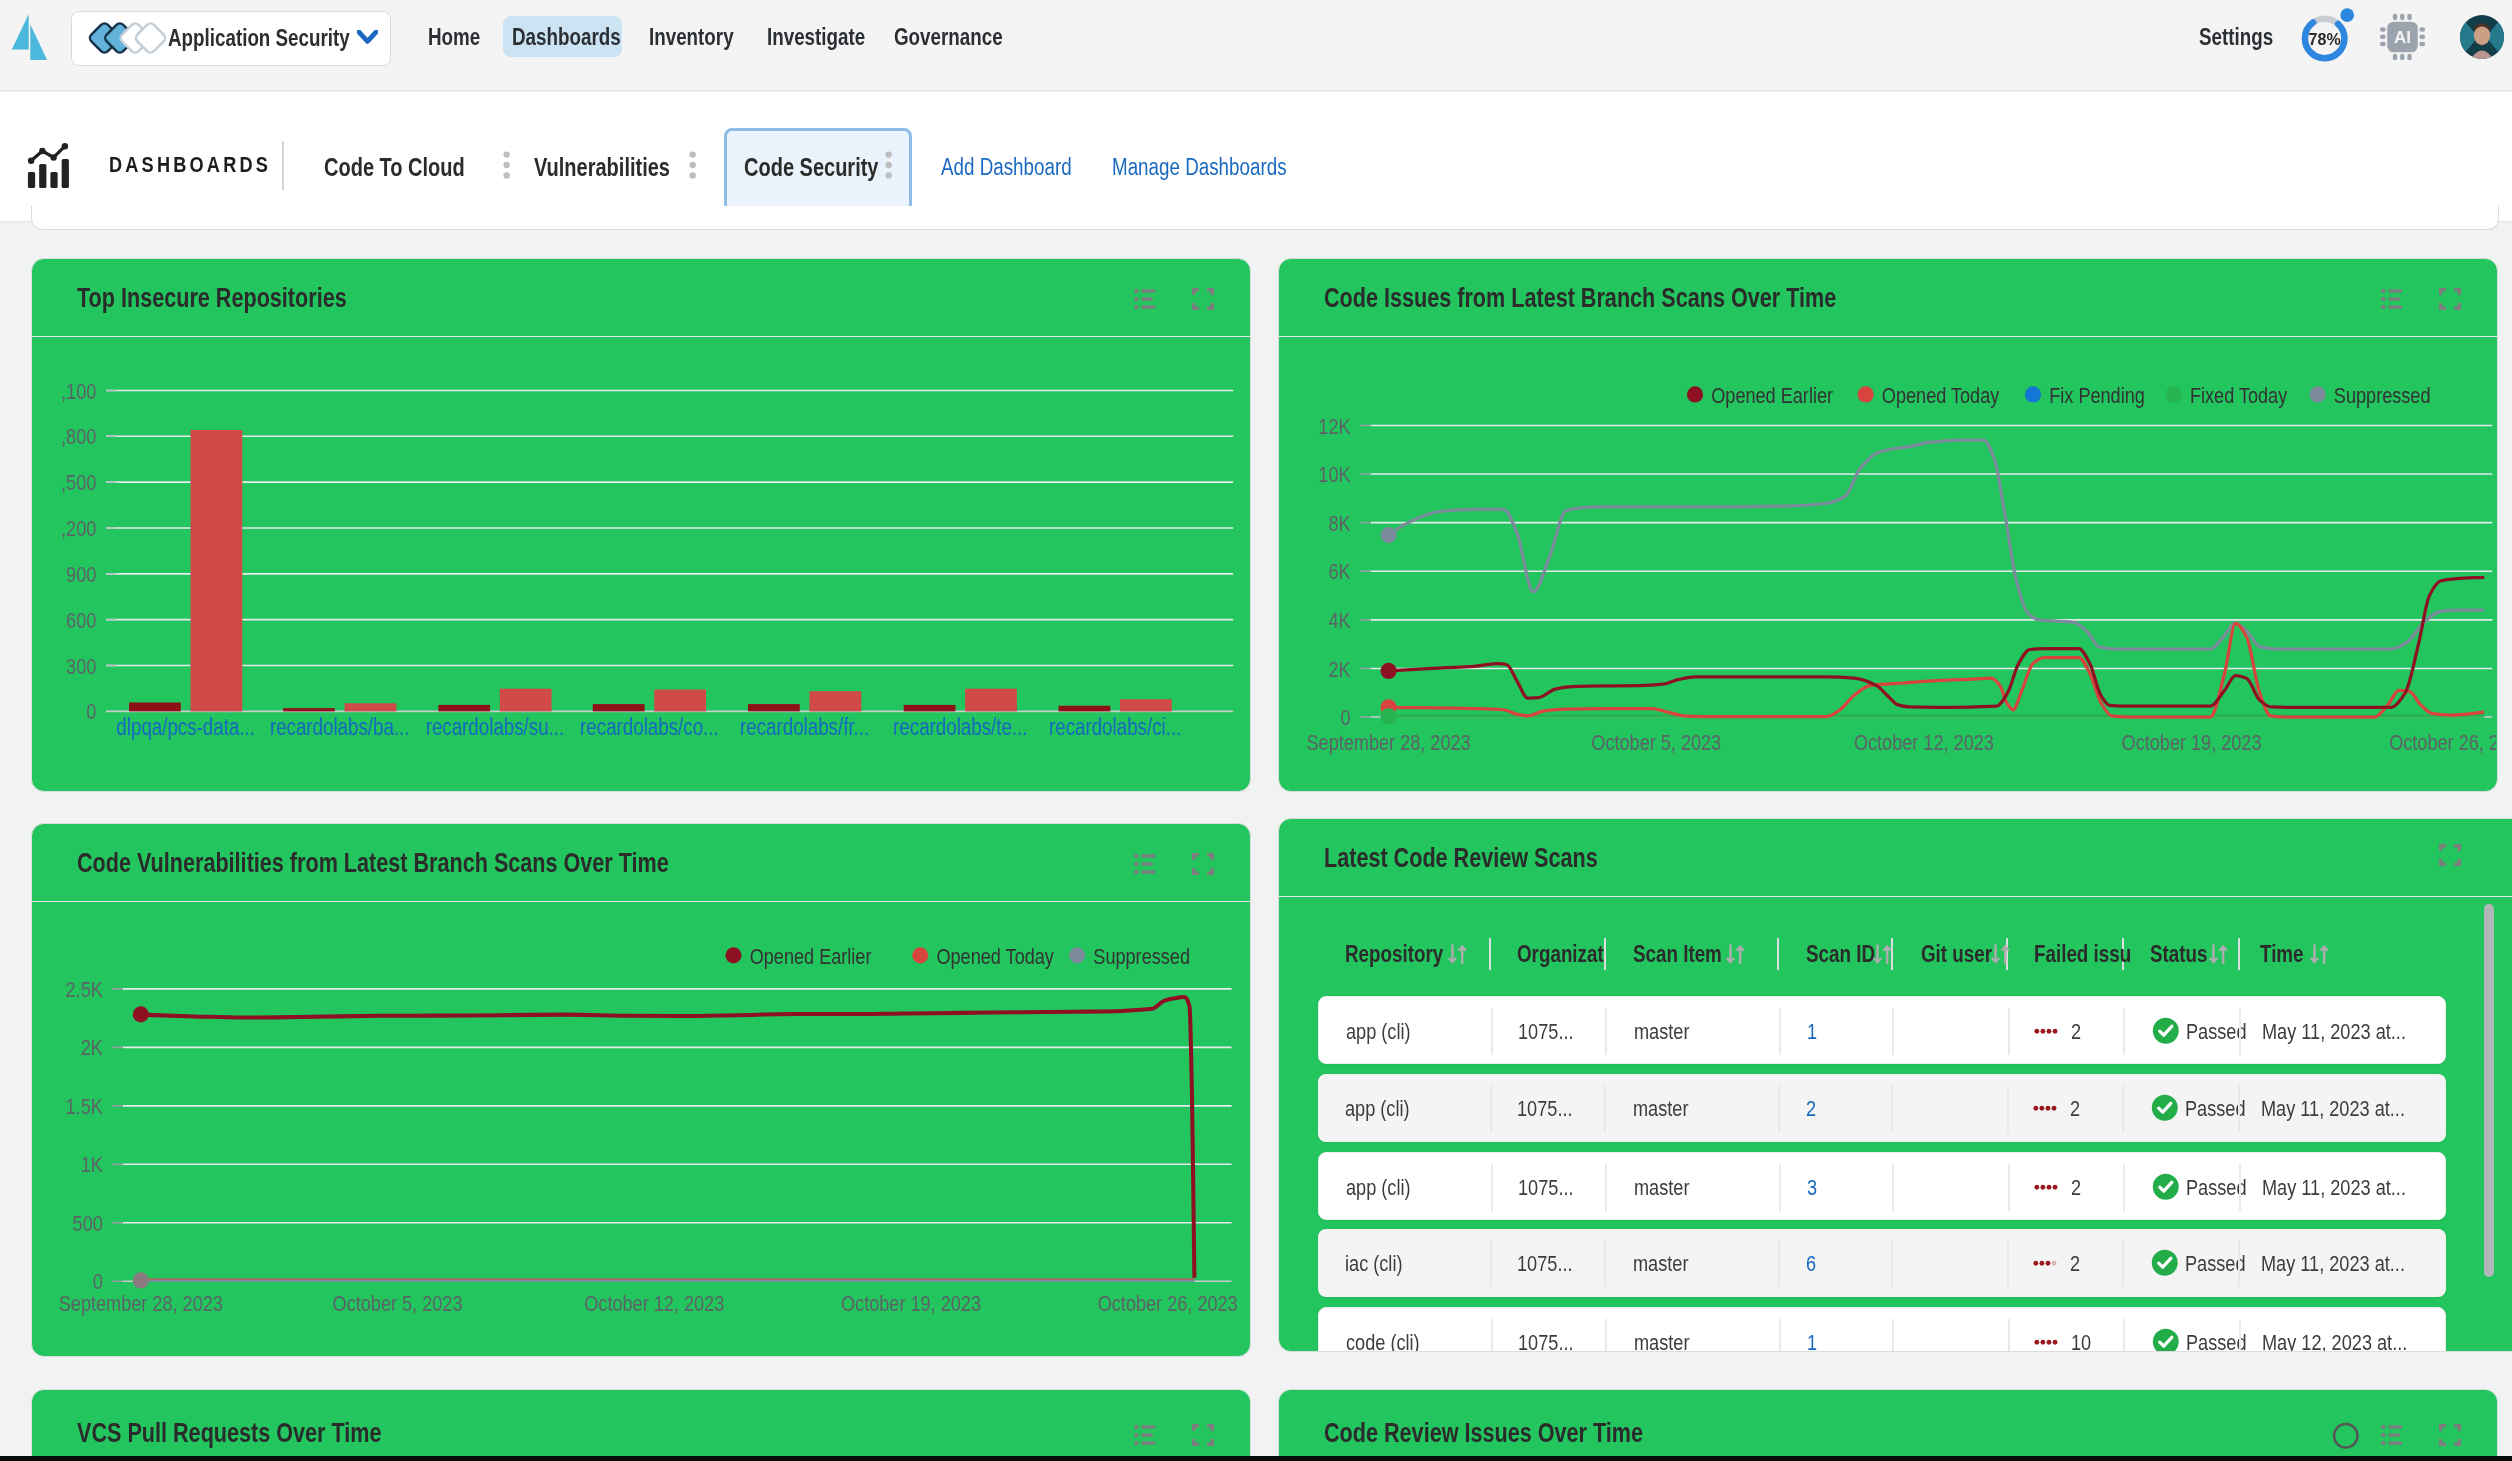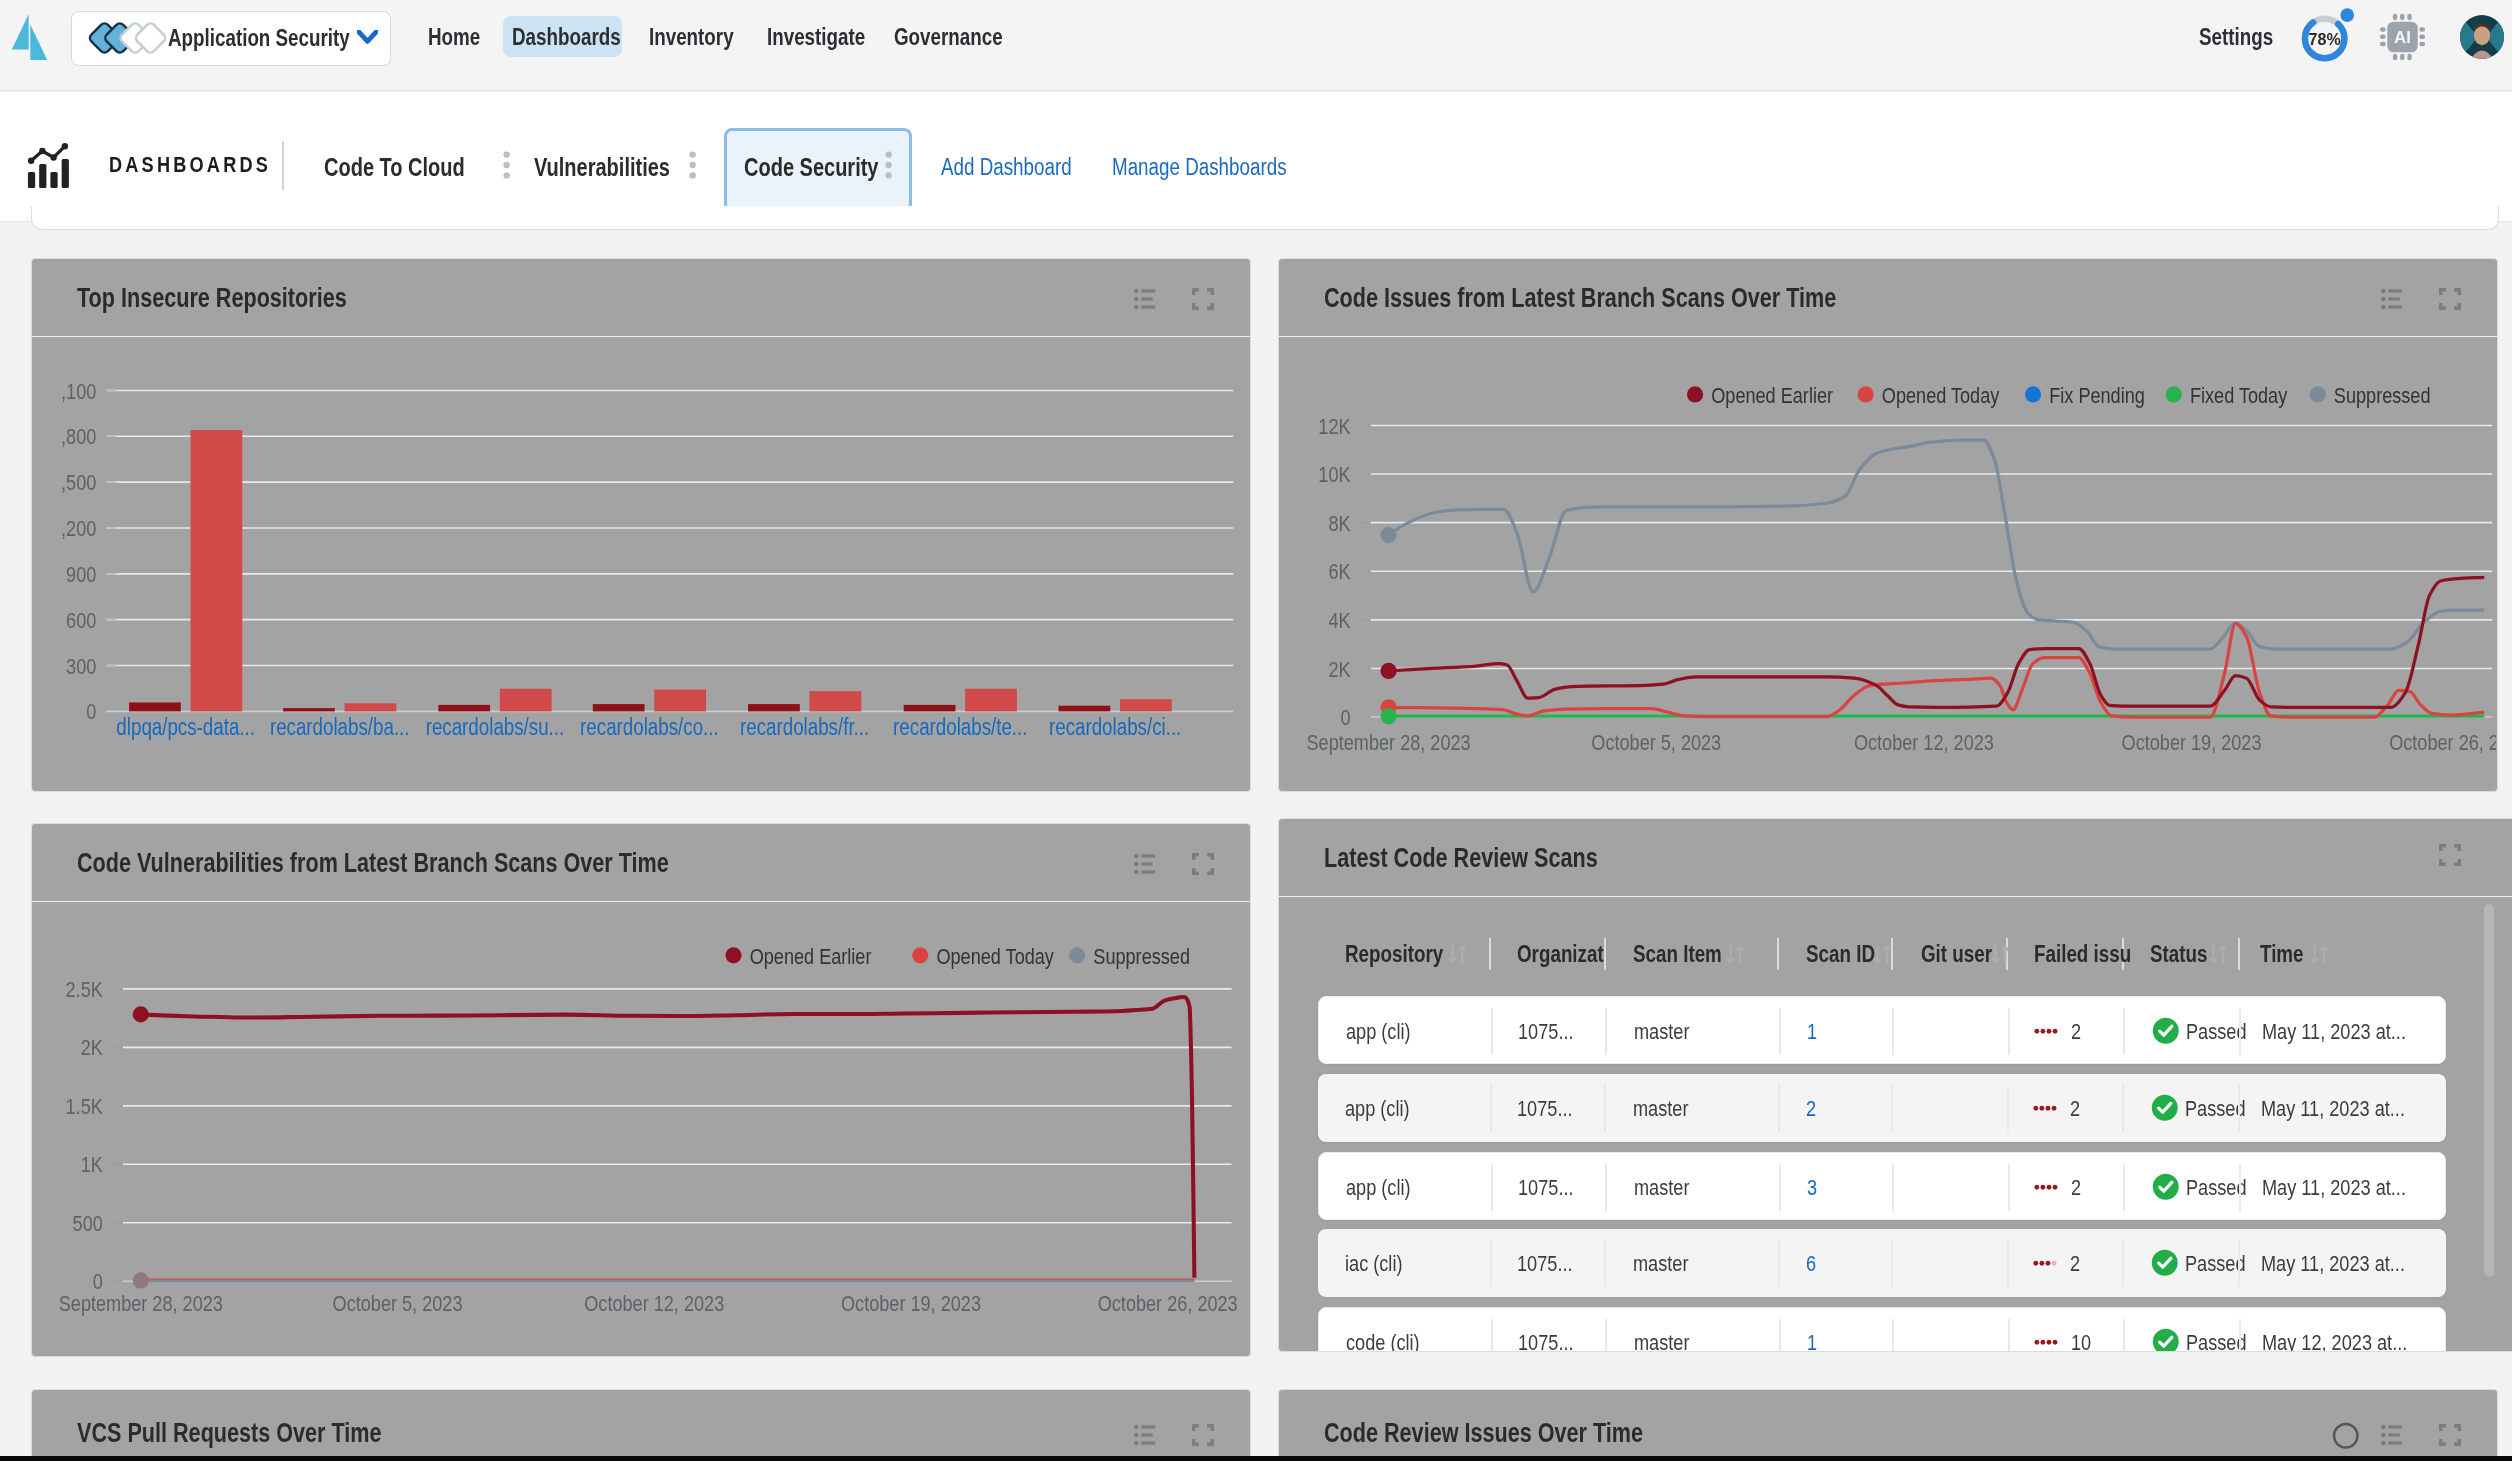--- a/index.html
+++ b/index.html
@@ -3,21 +3,21 @@
 <style>
 *{margin:0;padding:0;box-sizing:border-box}
 body{width:2512px;height:1461px;font-family:"Liberation Sans",sans-serif;background:#f1f2f2;overflow:hidden;position:relative}
 svg text{font-family:"Liberation Sans",sans-serif}
 .abs{position:absolute}
 .sx{transform:scaleX(.8);transform-origin:0 50%}
 .topbar{left:0;top:0;width:2512px;height:91px;background:#f4f4f5;border-bottom:0.8px solid #e4e4e4}
 .tabbar{left:0;top:92px;width:2512px;height:130px;background:#fff;border-bottom:1.6px solid #e4e6e7}
 .navitem{position:absolute;top:18.6px;height:36px;line-height:36px;font-size:23.5px;font-weight:700;color:#2b2f33;white-space:nowrap;transform:scaleX(.8);transform-origin:0 50%}
 .tabitem{position:absolute;top:138px;height:58px;line-height:58px;font-size:25px;font-weight:700;color:#2b2b2b;white-space:nowrap;transform:scaleX(.8);transform-origin:0 50%}
-.card{position:absolute;background:#a3a3a3;border:1.6px solid #dadcde;border-radius:4px;overflow:hidden}
+.card{position:absolute;background:#22c55e;border:1.6px solid #dadcde;border-radius:13px;overflow:hidden}
 .chead{position:absolute;left:0;top:0;right:0;height:78px;border-bottom:1.6px solid #e8eaeb}
 .ctitle{position:absolute;left:45px;top:24px;font-size:27px;font-weight:700;color:#2b2b2b;white-space:nowrap;transform:scaleX(.8);transform-origin:0 50%}
 .trow{position:absolute;left:39px;width:1128px;height:68px;border-radius:8px}
 .tcell{position:absolute;top:0;height:68px;line-height:68px;font-size:22.7px;color:#3c3c3c;overflow:hidden;white-space:nowrap}
 .tcell>span{display:inline-block;transform:scaleX(.8);transform-origin:0 50%}
 .vsep{position:absolute;width:1.6px;background:#e7e7e7}
 .hth{position:absolute;top:121px;height:29px;line-height:29px;font-size:23.5px;font-weight:700;color:#2b2b2b;white-space:nowrap;transform:scaleX(.8);transform-origin:0 50%}
 </style></head><body>
 
 <div class="abs topbar"></div>

